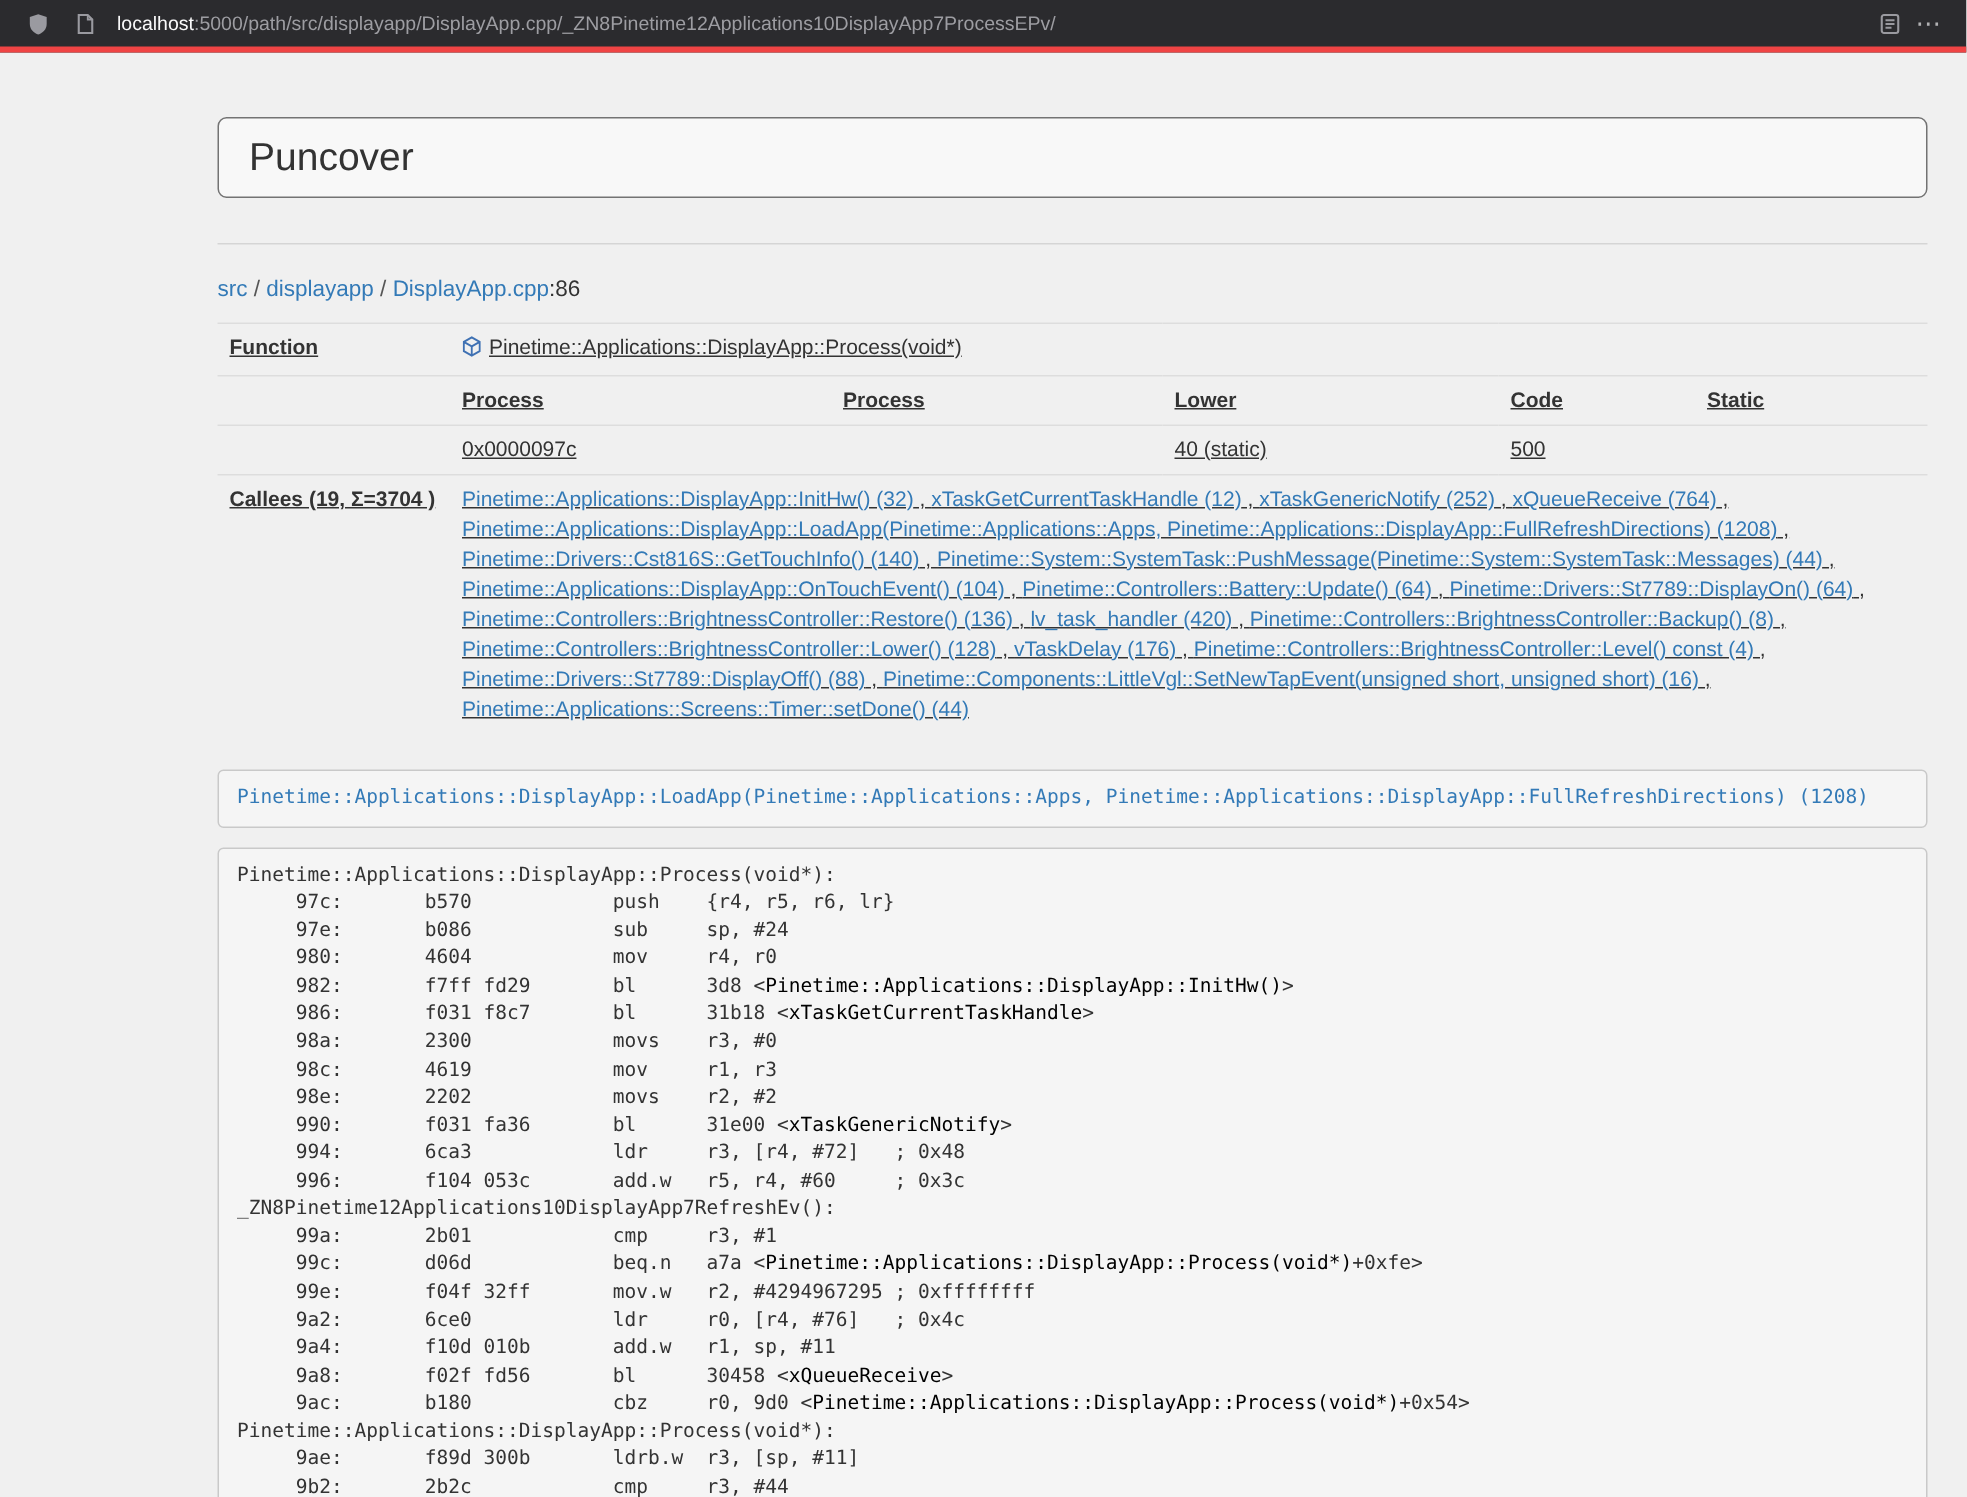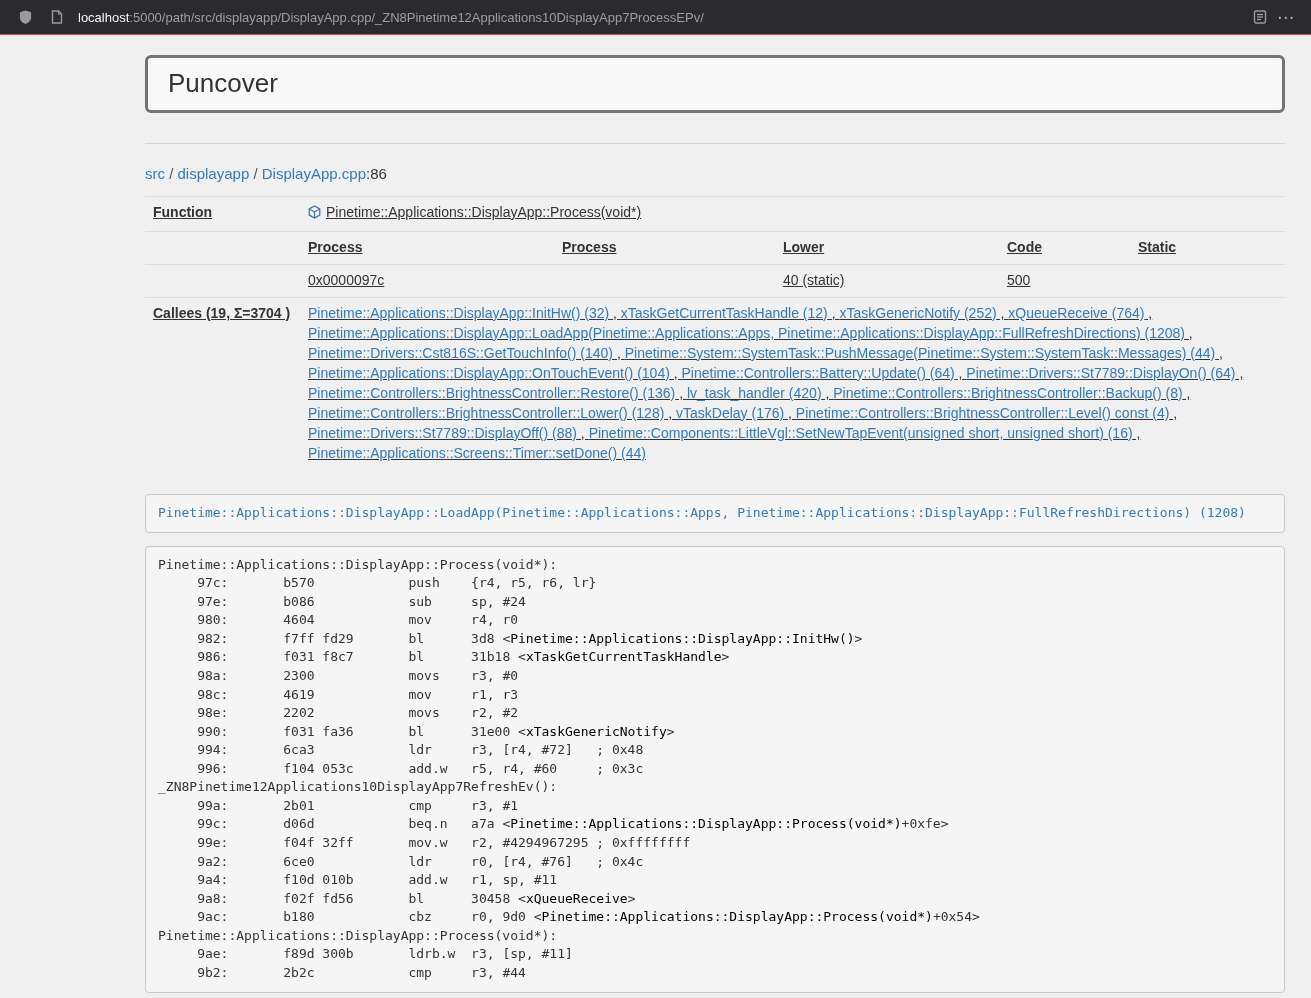--- a/index.html
+++ b/index.html
@@ -8,21 +8,21 @@
     background: #f0f0f0;
     font-family: "Liberation Sans", "DejaVu Sans", sans-serif;
     color: #333;
   }
   a { color: #337ab7; text-decoration: none; cursor: pointer; text-align: center; }
 
   
   .browser-bar {
     height: 35px;
     background: #2b2b2e;
-    border-bottom: 1px solid #ef4444;
+    border-bottom: 4px solid #ef4444;
     display: flex;
     align-items: center;
     padding: 0 12px;
   }
   .browser-bar .icon-btn {
     display: flex; align-items: center; justify-content: center;
     width: 26px; height: 26px; flex: 0 0 auto;
   }
   .url-area {
     flex: 1 1 auto;
@@ -33,23 +33,23 @@
   }
   .url-text { font-size: 13px; margin-left: 8px; }
   .url-host { color: #f9f9fa; }
   .url-path { color: #9d9da2; }
   .menu-dots { color: #b1b1b3; font-size: 17px; line-height: 1; letter-spacing: 1px; }
 
   
   .container { width: 1170px; margin-left: 130px; padding: 0 15px; }
 
   .jumbotron {
-    margin-top: 20px;
+    margin-top: 43px;
     background: #f8f8f8;
-    border: 3px solid #737373;
+    border: 1px solid #737373;
     border-radius: 6px;
     padding: 11px 20px;
   }
   .jumbotron h1 { font-size: 26px; font-weight: 500; color: #333; line-height: 1.15; }
 
   hr.page-rule { border: 0; border-top: 1px solid #d5d5d5; margin: 30px 0 0; }
 
   .breadcrumb { font-size: 15px; margin-top: 19px; line-height: 1.4; }
   .bc-sep { color: #555; }
   .bc-line { color: #333; }

